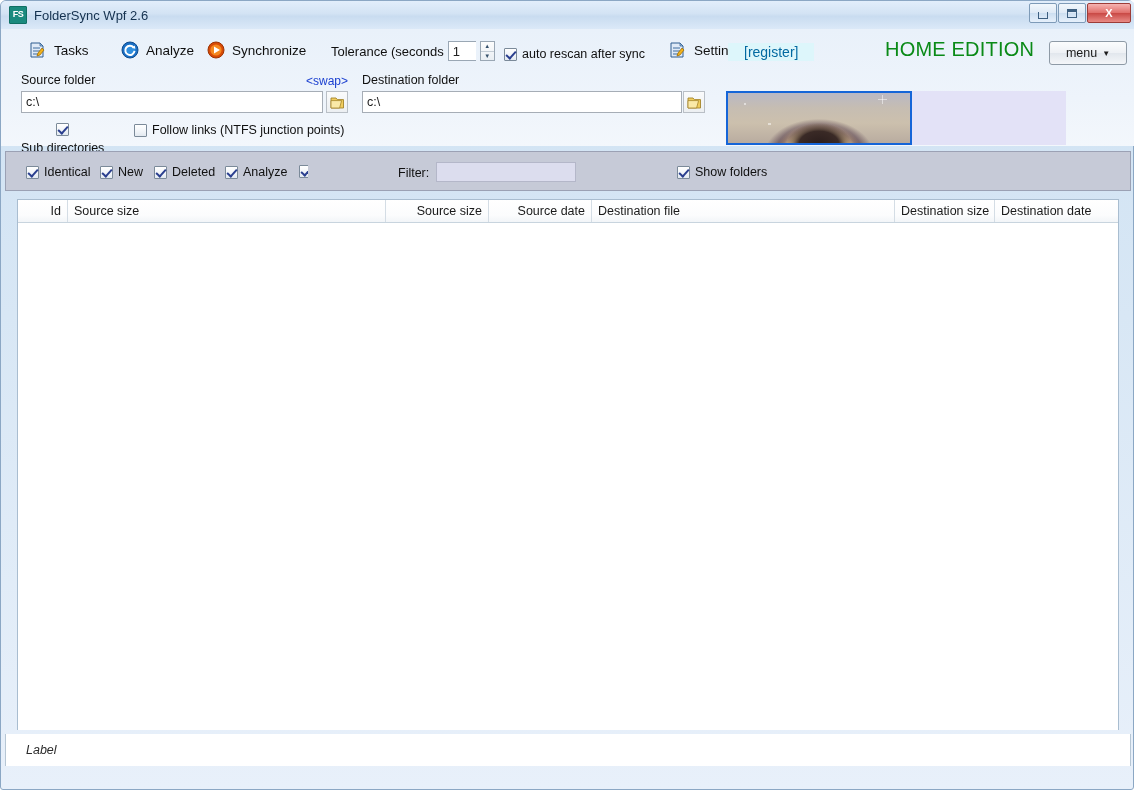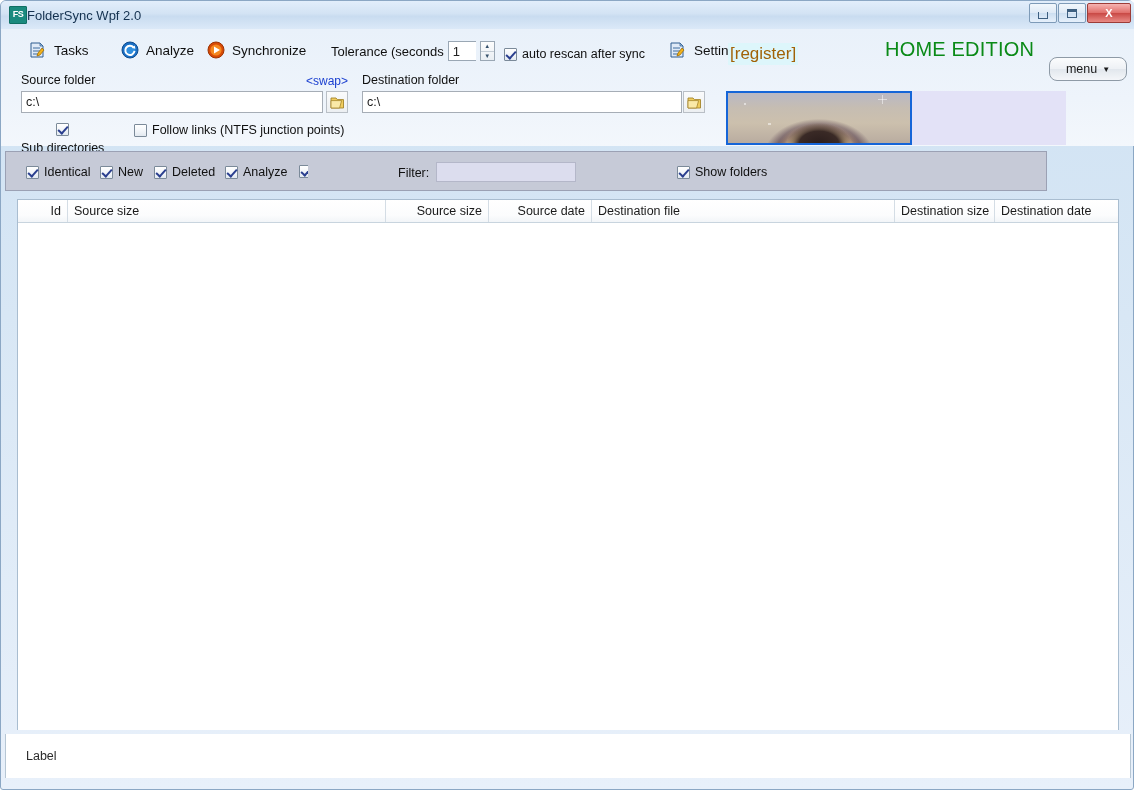--- a/index.html
+++ b/index.html
@@ -35,21 +35,21 @@
     width: 1134px;
     height: 28px;
     box-sizing: border-box;
     display: flex;
     align-items: center;
     background: linear-gradient(to bottom, #e2eefb 0%, #d3e3f4 45%, #c9dcf0 55%, #dbe9f8 100%);
     border-radius: 5px 5px 0 0;
   }
   .app-icon {
     width: 16px; height: 16px;
-    margin-left: 8px; 
+    margin-left: 8px; margin-right: 7px;
     background: #1a8a7e;
     border: 1px solid #0f6f64;
     border-radius: 1px;
     color: #ffffff;
     font-size: 9px;
     font-weight: bold;
     line-height: 15px;
     text-align: center;
     letter-spacing: -0.5px;
     font-family: "Liberation Sans", sans-serif;
@@ -184,23 +184,23 @@
     left: 3px; top: 0px;
     width: 4px; height: 8px;
     border: solid #2a3f8f;
     border-width: 0 2px 2px 0;
     transform: rotate(42deg);
   }
 
   .register-link {
     position: absolute;
     background: #ddf6fb;
-    color: #a16207;
-    font-size: 17px;
-    padding: 1px 2px;
+    color: #0369a1;
+    font-size: 14px;
+    padding: 1px 16px;
     white-space: nowrap;
   }
 
   .home-edition {
     position: absolute;
     color: #0a8a17;
     font-size: 20px;
     white-space: nowrap;
     letter-spacing: 0.2px;
   }
@@ -274,21 +274,21 @@
   }
   .banner-img .speck {
     position: absolute;
     background: rgba(255,255,255,0.5);
   }
 
   
   .filter-strip {
     position: absolute;
     left: 4px; top: 150px;
-    width: 1042px; height: 40px;
+    width: 1126px; height: 40px;
     box-sizing: border-box;
     background: #c6cad7;
     border: 1px solid #9ba1b4;
   }
   .filter-input {
     position: absolute;
     box-sizing: border-box;
     width: 140px; height: 20px;
     background: #dcddee;
     border: 1px solid #b4b7c9;
@@ -338,27 +338,28 @@
   .gh.r { justify-content: flex-end; }
   .grid-body {
     height: 507px;
     background: #ffffff;
   }
 
   
   .label-bar {
     position: absolute;
     left: 4px; top: 733px;
-    width: 1126px; height: 44px;
+    width: 1126px; height: 32px;
     box-sizing: border-box;
     background: #ffffff;
     border-left: 1px solid #b6c6d4;
     border-right: 1px solid #b6c6d4;
     display: flex;
     align-items: center;
+    font-style: italic;
   }
   .label-bar span {
     margin-left: 20px;
     font-size: 12.5px;
     color: #2b2b2b;
   }
   .status-bar {
     position: absolute;
     left: 4px; top: 800px;
     width: 1126px; height: 22px;
@@ -375,21 +376,21 @@
     white-space: pre;
   }
 </style>
 </head>
 <body>
 
 <div class="window">
 
   <div class="titlebar">
     <div class="app-icon">FS</div>
-    <div class="title-text">FolderSync Wpf 2.0</div>
+    <div class="title-text">FolderSync Wpf 2.6</div>
     <div class="win-buttons">
       <div class="win-btn">
         <i class="glyph-min"></i>
       </div>
       <div class="win-btn">
         <i class="glyph-max"></i>
       </div>
       <div class="win-btn close">
         <span>X</span>
       </div>
@@ -450,21 +451,21 @@
           <path d="M4 7 h7 M4 10 h7 M4 13 h5" stroke="#3f6c9e" stroke-width="1"></path>
           <path d="M9 12 l4-5 2 2 -4 5 -3 1 z" fill="#f2b21a" stroke="#a06e06" stroke-width=".8"></path>
         </svg>
         <span>Settings</span>
       </div>
 
       <div class="register-link" style="left:727px; top:8px;">[register]</div>
 
       <div class="home-edition" style="left:884px; top:3px;">HOME EDITION</div>
 
-      <div class="menu-btn" style="left:1048px; top:22px;border-radius:8px;">
+      <div class="menu-btn" style="left:1048px; top:6px;">
         <span>menu</span>
         <span class="caret">▼</span>
       </div>
     </div>
 
     <div class="lbl" style="left:20px; top:44px;">Source folder</div>
     <div class="swap-link" style="left:305px; top:45px;">&lt;swap&gt;</div>
     <div class="lbl" style="left:361px; top:44px;">Destination folder</div>
 
     <input class="path-input" style="left: 20px; top: 62px; width: 302px;" type="text" value="c:\">

